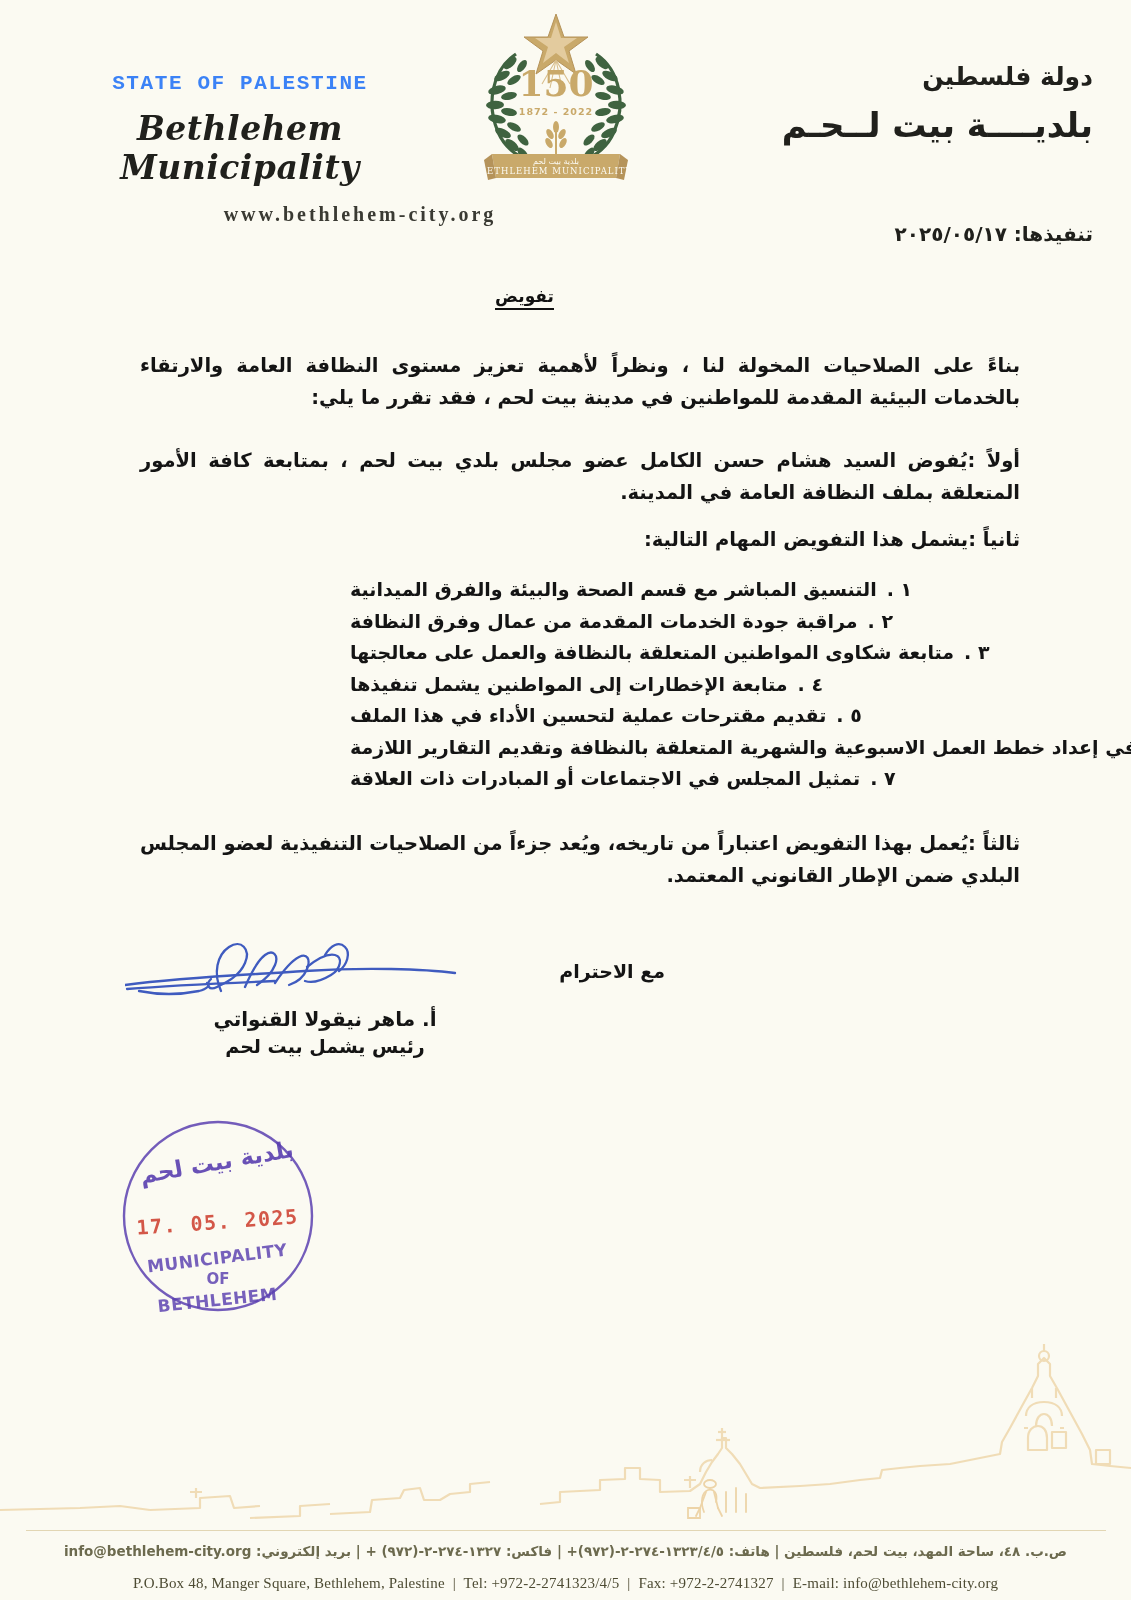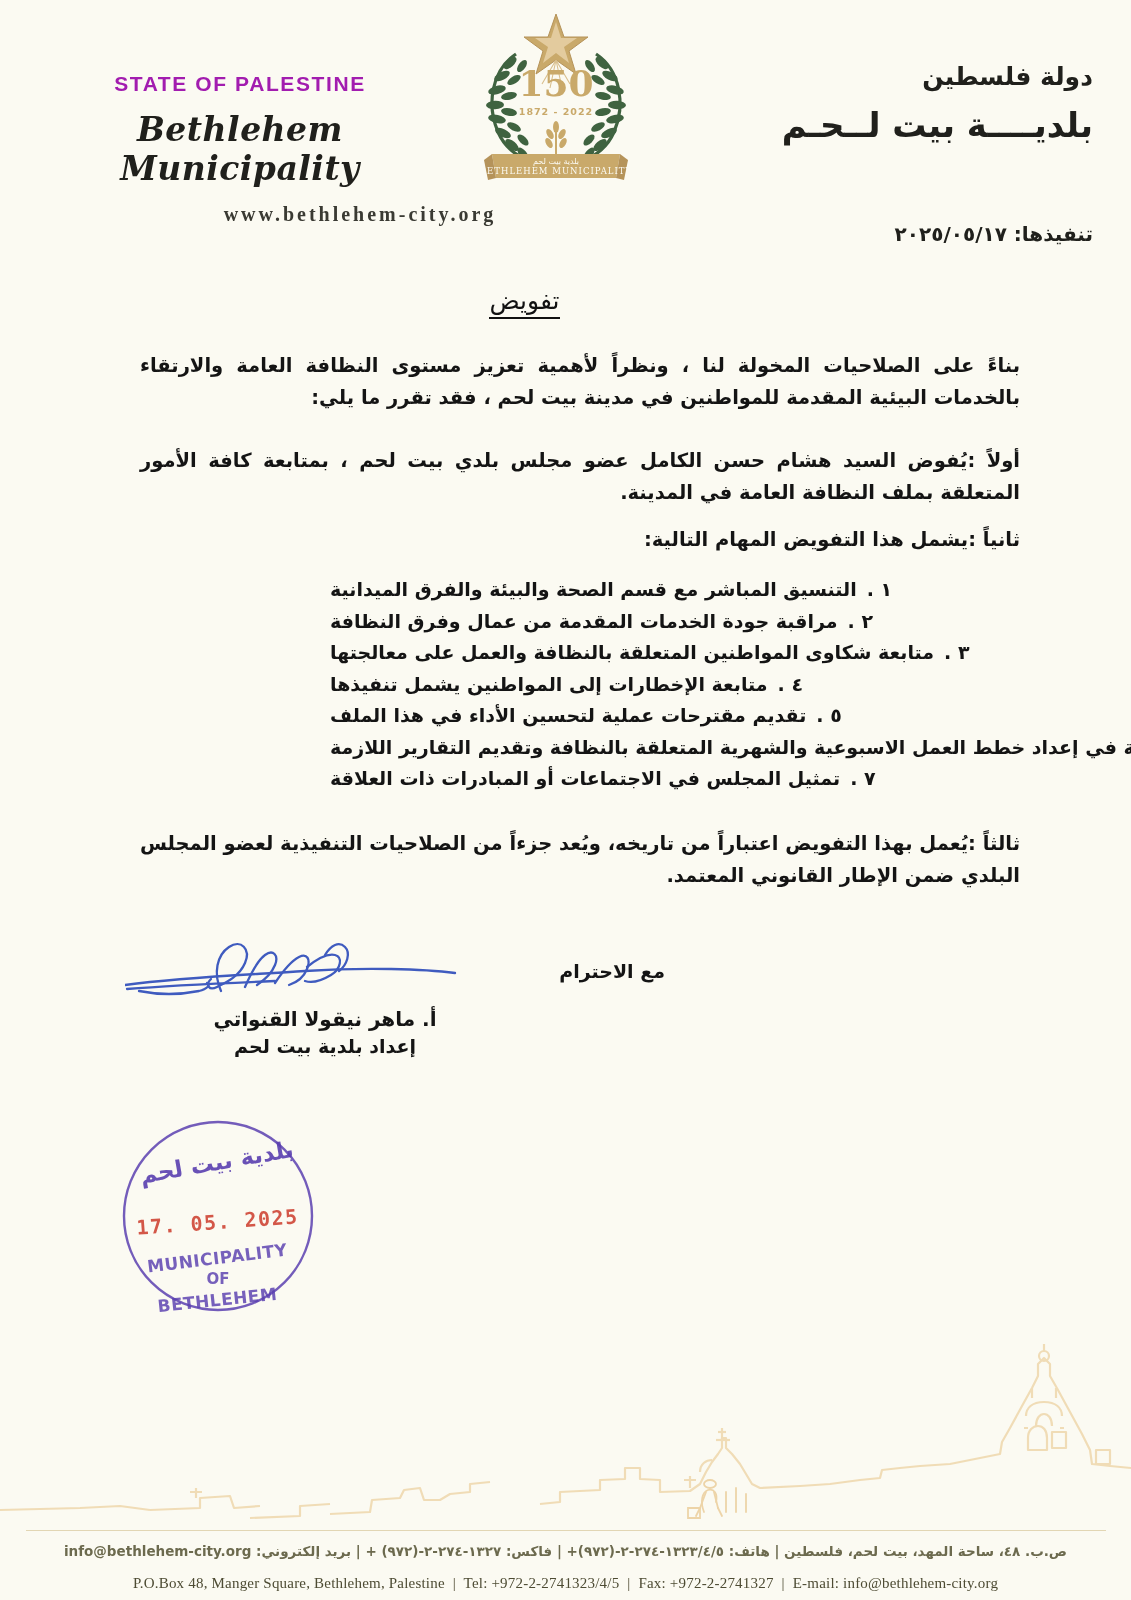--- a/index.html
+++ b/index.html
@@ -12,22 +12,22 @@
     position:relative;
     overflow:hidden;
   }
   .page{position:relative;width:1131px;height:1600px;}
 
   
   .header{position:absolute;top:0;left:0;width:1131px;height:260px;}
 
   .hdr-left{position:absolute;left:30px;top:72px;width:420px;text-align:center;}
   .hdr-left .l1{
-    font-family:Liberation Sans, sans-serif;
-    font-weight:bold;font-size:21px;letter-spacing:1.6px;color:#a21caf;
+    font-family:Liberation Mono, monospace;
+    font-weight:bold;font-size:21px;letter-spacing:1.6px;color:#3b82f6;
   }
   .hdr-left .l2{
     font-family:"DejaVu Serif","Liberation Serif",serif;
     font-style:italic;font-weight:bold;font-size:33px;color:#20201c;
     margin-top:14px;letter-spacing:.5px;
   }
   .hdr-url{
     position:absolute;left:30px;top:203px;width:660px;text-align:center;
     font-family:"Liberation Serif","DejaVu Serif",serif;
     font-weight:bold;font-size:20px;letter-spacing:3px;color:#3a3a33;
@@ -42,21 +42,21 @@
     font-size:20px;font-weight:bold;color:#20201c;width:330px;
   }
 
   
   .logo{position:absolute;left:466px;top:8px;width:180px;height:186px;}
   .logo svg{display:block;width:180px;height:186px;}
 
   
   .doc-title{
     position:absolute;top:286px;left:0;width:1049px;text-align:center;
-    direction:rtl;font-size:25px;font-weight:normal;color:#111;
+    direction:rtl;font-size:17px;font-weight:bold;color:#111;
   }
   .doc-title span{border-bottom:2px solid #111;padding-bottom:2px;}
 
   .para{
     position:absolute;direction:rtl;text-align:justify;text-align-last:right;
     font-size:19.5px;font-weight:bold;line-height:1.62;color:#141414;
   }
   #p-intro{left:140px;top:350px;width:880px;}
   #p-first{left:140px;top:445px;width:880px;}
   #p-second{left:140px;top:524px;width:880px;text-align:right;text-align-last:right;}
@@ -65,21 +65,21 @@
   .tasks{
     position:absolute;left:330px;top:580px;width:692px;
     direction:rtl;list-style:none;margin:0;padding:0;
   }
   .tasks li{
     font-size:19px;font-weight:bold;line-height:1.0;color:#141414;
     margin-bottom:12.5px;display:flex;gap:10px;justify-content:flex-end;
     white-space:nowrap;
   }
   .tasks li .num{min-width:26px;text-align:left;}
-  .tasks li .txt{text-align:right;}
+  .tasks li .txt{text-align:right;margin-left:20px;}
 
   
   .regards{
     position:absolute;right:466px;top:960px;direction:rtl;
     font-size:19px;font-weight:bold;color:#141414;
   }
   .sig-block{position:absolute;left:110px;top:925px;width:430px;direction:rtl;text-align:center;}
   .sig-svg{width:400px;height:80px;display:block;margin:0 auto;}
   .sig-name{font-size:20px;font-weight:bold;color:#141414;margin-top:2px;}
   .sig-role{font-size:19px;font-weight:bold;color:#141414;margin-top:4px;}
@@ -254,21 +254,21 @@
         <path d="M96 66 C88 48 92 30 104 22 C116 14 126 24 120 38 C114 52 100 58 92 62
                  C84 66 80 60 86 54"></path>
         <path d="M120 62 C126 48 132 36 140 30 C148 24 154 30 150 40 C146 50 138 56 132 60"></path>
         <path d="M150 58 C158 46 166 36 174 32 C182 28 186 34 182 44 C178 54 170 58 164 60"></path>
         <path d="M182 42 C192 34 202 28 210 30 C218 32 216 44 206 50 C196 56 186 58 180 56"></path>
         <path d="M200 30 C206 20 214 16 220 22 C226 28 222 40 214 46"></path>
         <path d="M14 66 C34 70 54 70 74 66 C82 64 86 60 82 58"></path>
       </g>
     </svg>
     <div class="sig-name">أ. ماهر نيقولا القنواتي</div>
-    <div class="sig-role">إعداد بلدية بيت لحم</div>
+    <div class="sig-role">رئيس يشمل بيت لحم</div>
   </div>
 
   <div class="stamp">
     <svg viewBox="0 0 204 208" xmlns="http://www.w3.org/2000/svg">
       <circle cx="100" cy="104" r="94" fill="none" stroke="#5a3fb0" stroke-width="2.4" opacity="0.85"></circle>
       <text x="100" y="58" text-anchor="middle" transform="rotate(-10 100 58)" font-family="DejaVu Sans, sans-serif" font-size="23" font-weight="bold" fill="#5a3fb0" opacity="0.9">بلدية بيت لحم</text>
       <text x="100" y="117" text-anchor="middle" transform="rotate(-4 100 117)" font-family="DejaVu Sans Mono, monospace" font-size="20" font-weight="bold" letter-spacing="1.5" fill="#d04a3a" opacity="0.92">17. 05. 2025</text>
       <text x="100" y="152" text-anchor="middle" transform="rotate(-7 100 152)" font-family="DejaVu Sans, sans-serif" font-size="17" font-weight="bold" letter-spacing="0.5" fill="#5a3fb0" opacity="0.82">MUNICIPALITY</text>
       <text x="100" y="172" text-anchor="middle" font-family="DejaVu Sans, sans-serif" font-size="15" font-weight="bold" fill="#5a3fb0" opacity="0.82">OF</text>
       <text x="100" y="194" text-anchor="middle" transform="rotate(-6 100 194)" font-family="DejaVu Sans, sans-serif" font-size="17" font-weight="bold" letter-spacing="0.5" fill="#5a3fb0" opacity="0.82">BETHLEHEM</text>

